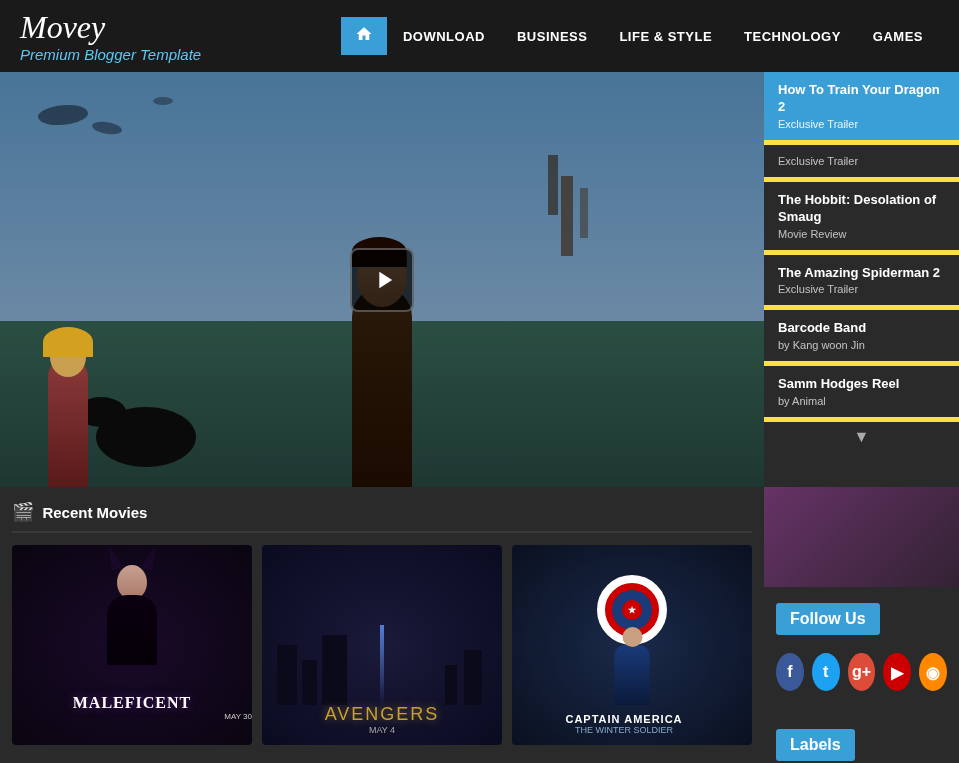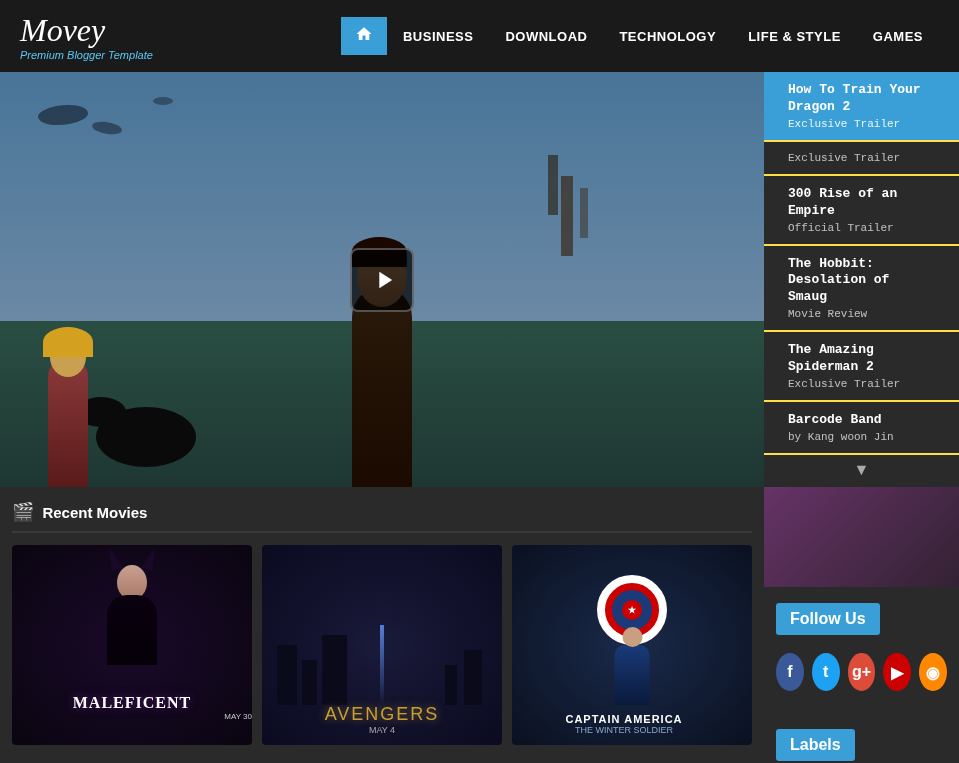--- a/index.html
+++ b/index.html
@@ -2,28 +2,28 @@
 <html><head>
   <meta charset="utf-8">
   <style>
     * { margin: 0; padding: 0; box-sizing: border-box; }
     body { font-family: Arial, sans-serif; background: #2a2a2a; width: 959px; min-height: 763px; overflow-x: hidden; }
 
     
     #header { background: #1a1a1a; display: flex; align-items: center; padding: 8px 20px; height: 72px; }
     #logo { margin-right: auto; }
     #logo .logo-main { font-family: 'Brush Script MT', cursive; font-size: 32px; color: white; font-style: italic; }
-    #logo .logo-sub { font-size: 11px; color: #5bc8f5; font-style: italic; }
+    #logo .logo-sub { font-size: 15px; color: #5bc8f5; font-style: italic; }
     nav { display: flex; align-items: center; gap: 0; }
     .nav-home { background: #3a9fd6; padding: 8px 14px; }
     .nav-home svg { width: 18px; height: 18px; fill: white; }
     .nav-item { color: white; font-size: 13px; font-weight: bold; text-transform: uppercase; padding: 8px 16px; cursor: pointer; letter-spacing: 0.5px; }
     .play-btn { width: 64px; height: 64px; background: rgba(0,0,0,0.7); border-radius: 8px; display: flex; align-items: center; justify-content: center; cursor: pointer; border: 2px solid rgba(255,255,255,0.3); }
     .play-btn svg { width: 28px; height: 28px; fill: white; margin-left: 4px; }
-    .playlist-item { padding: 10px 24px; border-bottom: 2px solid #fde047; cursor: pointer; font-family: Liberation Mono, monospace; }
+    .playlist-item { padding: 10px 14px; border-bottom: 5px solid #fde047; cursor: pointer; }
     .playlist-item.active { background: #3a9fd6; }
     .playlist-item .title { font-size: 13px; font-weight: bold; color: white; line-height: 1.3; margin-bottom: 2px; }
     .playlist-item .subtitle { font-size: 11px; color: rgba(255,255,255,0.7); }
     .playlist-item.active .subtitle { color: rgba(255,255,255,0.9); }
     .playlist-arrow { text-align: center; padding: 6px; color: #aaa; font-size: 16px; }
 
     
     #recent { padding: 14px 12px; }
     .section-header { display: flex; align-items: center; gap: 8px; margin-bottom: 12px; border-bottom: 2px solid #3a3a3a; padding-bottom: 8px; }
     .section-header .icon { color: #ffd700; font-size: 18px; }
@@ -94,24 +94,24 @@
     <div id="logo">
       <div class="logo-main">Movey</div>
       <div class="logo-sub">Premium Blogger Template</div>
     </div>
     <nav>
       <div class="nav-home" title="Home">
         <svg viewBox="0 0 24 24">
             <path d="M10 20v-6h4v6h5v-8h3L12 3 2 12h3v8z"></path>
           </svg>
       </div>
+      <div class="nav-item">DOWNLOAD</div>
       <div class="nav-item">BUSINESS</div>
-      <div class="nav-item">DOWNLOAD</div>
+      <div class="nav-item">LIFE &amp; STYLE</div>
       <div class="nav-item">TECHNOLOGY</div>
-      <div class="nav-item">LIFE &amp; STYLE</div>
       <div class="nav-item">GAMES</div>
     </nav>
   </div>
 
   <div id="body-row">
     <div id="main-col">
 
       <div class="hero-row">
 
         <div class="hero-slider">
@@ -161,34 +161,34 @@
 
         <div class="hero-sidebar">
           <div class="playlist-item active">
             <div class="title">How To Train Your Dragon 2</div>
             <div class="subtitle">Exclusive Trailer</div>
           </div>
           <div class="playlist-item">
             <div class="subtitle">Exclusive Trailer</div>
           </div>
           <div class="playlist-item">
-            <div class="title">300 Rise of an Empire</div>
-            <div class="subtitle">Official Trailer</div>
-          </div>
-          <div class="playlist-item">
             <div class="title">The Hobbit: Desolation of Smaug</div>
             <div class="subtitle">Movie Review</div>
           </div>
           <div class="playlist-item">
             <div class="title">The Amazing Spiderman 2</div>
             <div class="subtitle">Exclusive Trailer</div>
           </div>
           <div class="playlist-item">
             <div class="title">Barcode Band</div>
             <div class="subtitle">by Kang woon Jin</div>
+          </div>
+          <div class="playlist-item">
+            <div class="title">Samm Hodges Reel</div>
+            <div class="subtitle">by Animal</div>
           </div>
           <div class="playlist-arrow">▼</div>
         </div>
       </div>
 
       <div class="below-hero">
 
         <div class="below-left">
           <div id="recent">
             <div class="section-header">

